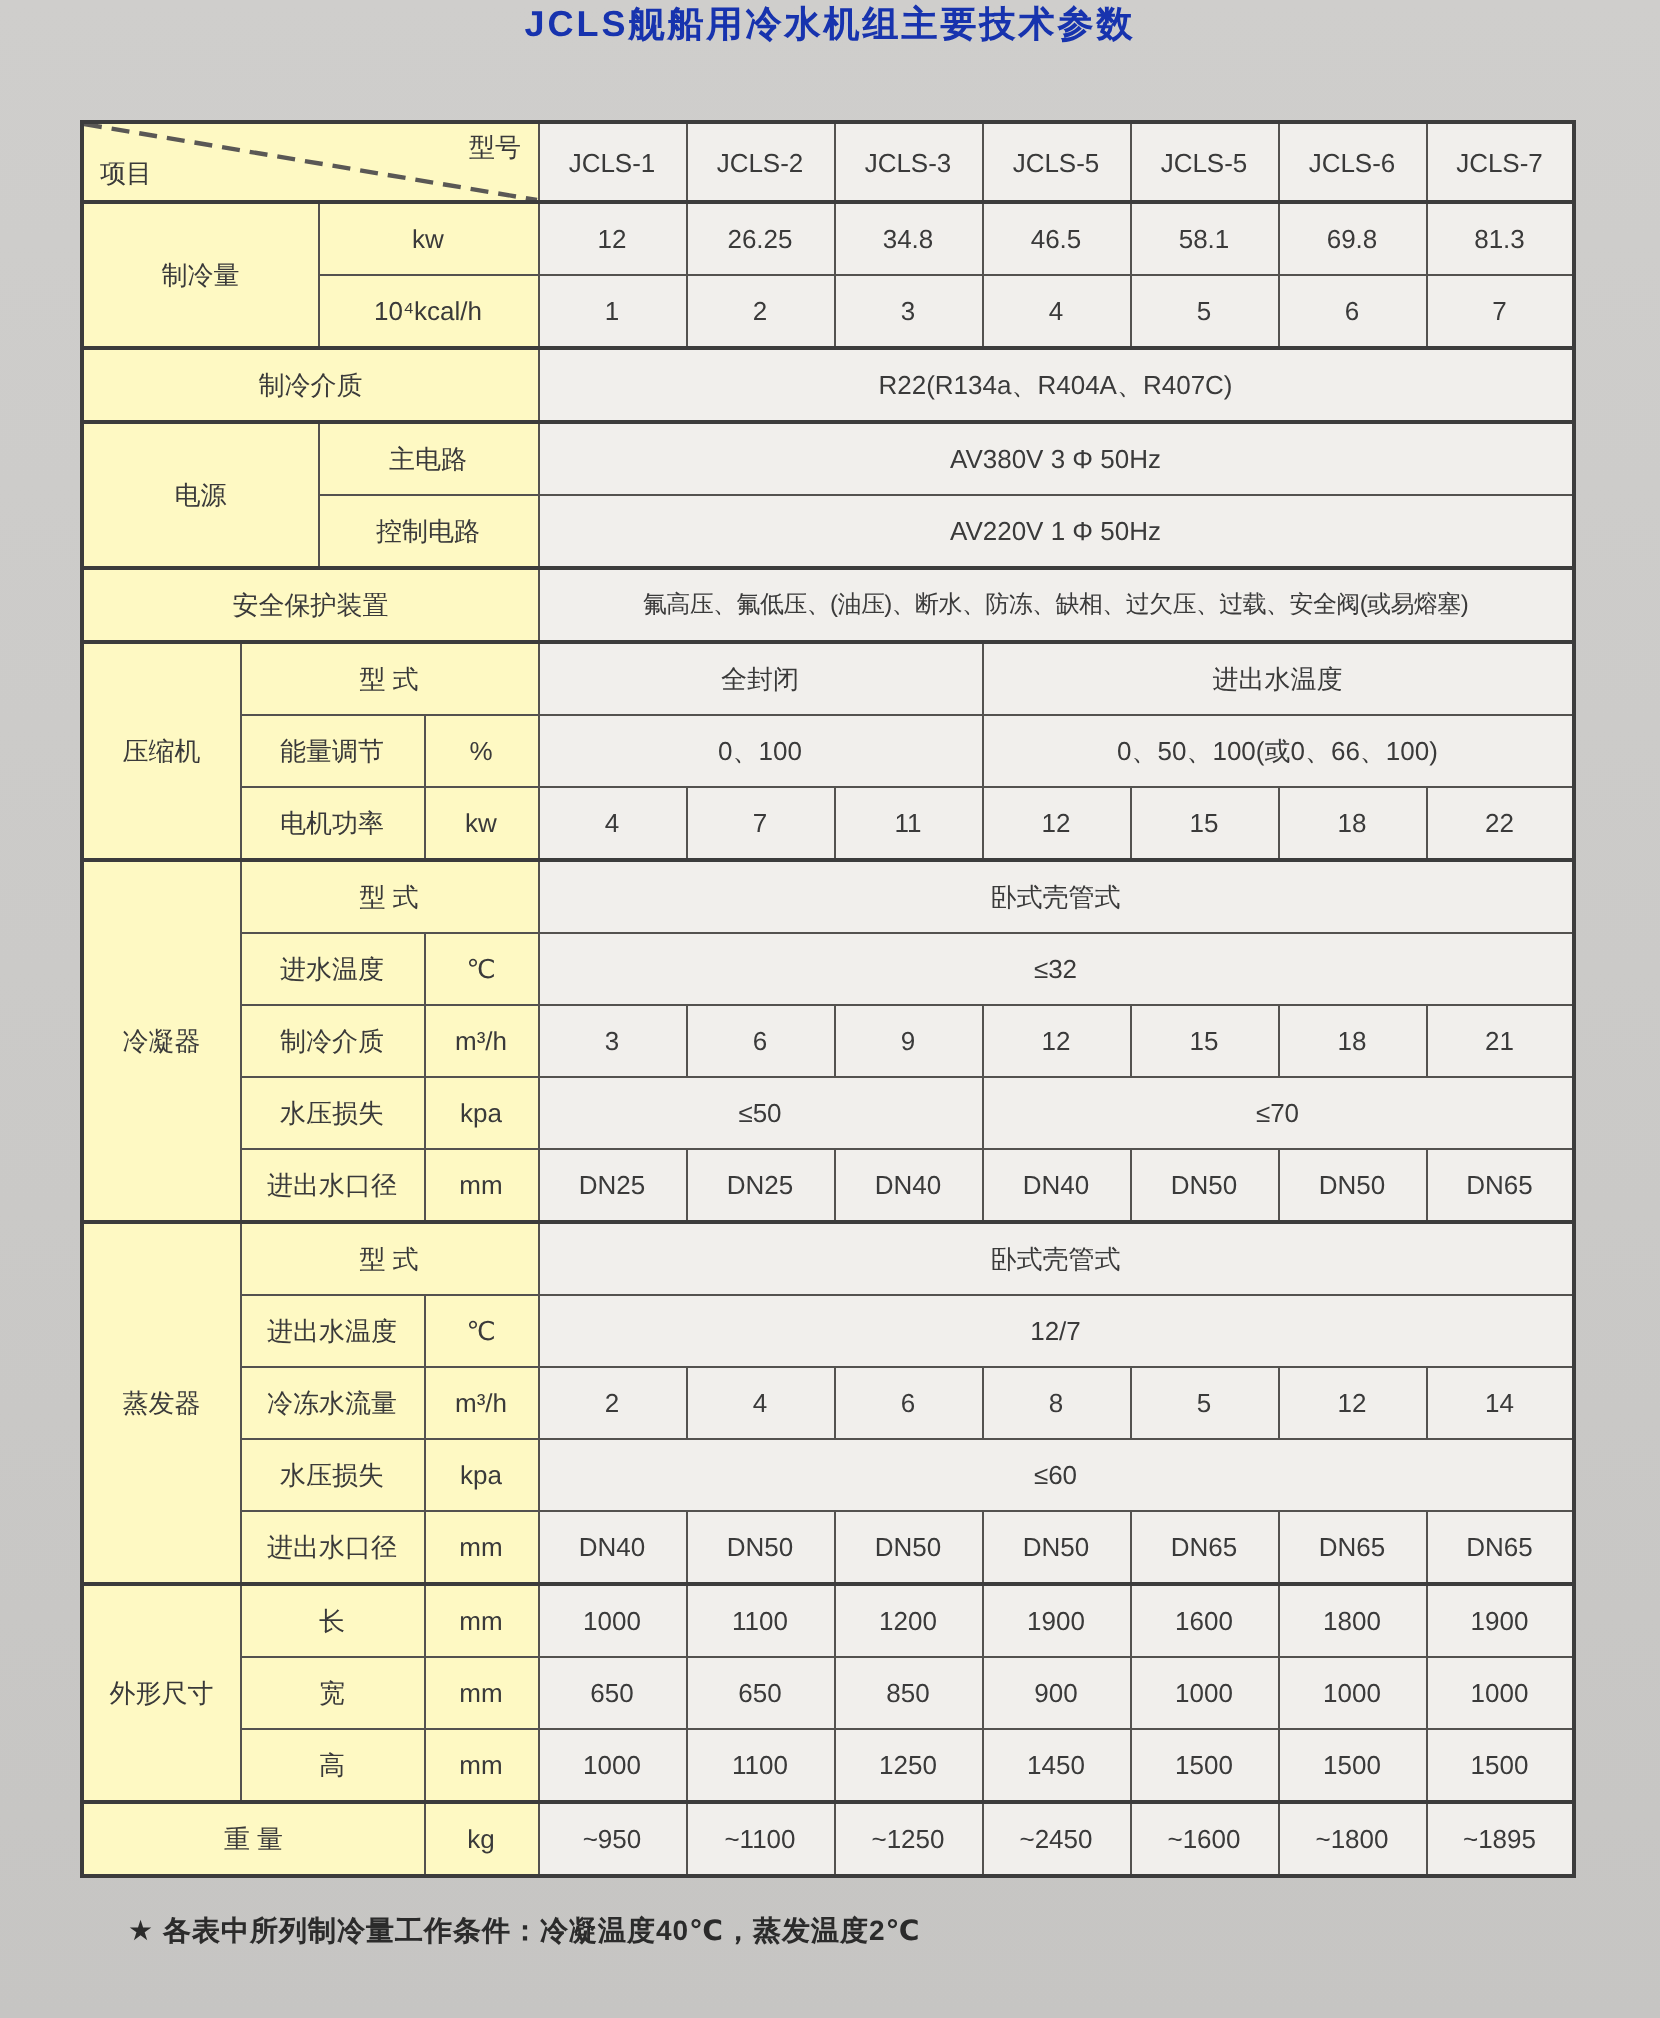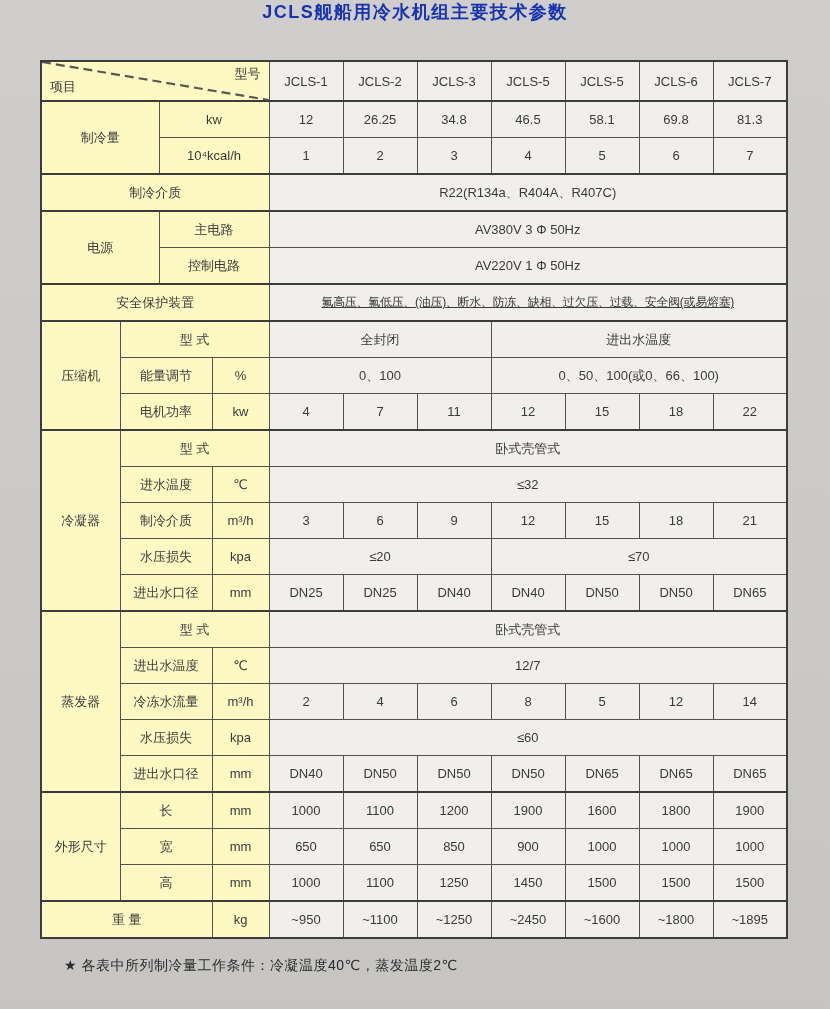--- a/index.html
+++ b/index.html
@@ -33,29 +33,29 @@
     text-align:center;
     vertical-align:middle;
     height:35px;
     padding:0 2px;
     overflow:hidden;
     white-space:nowrap;
   }
   td.lab{background:#fef9c3;}
   tr.sec td{border-top:2px solid #3c3c3c;}
   tr.hdr td{height:38px;}
-  td.small{font-size:12px;letter-spacing:-0.3px;text-decoration:underline;}
+  td.small{font-size:12px;letter-spacing:-0.3px;}
   td.diag{position:relative;padding:0;}
   td.diag svg{position:absolute;left:0;top:0;width:100%;height:100%;}
   .corner-tr{position:absolute;top:3px;right:8px;font-size:13px;color:#3a3a3a;}
   .corner-bl{position:absolute;bottom:4px;left:8px;font-size:13px;color:#3a3a3a;}
   .footnote{
     margin:18px 0 0 64px;
     font-size:14px;
-    font-weight:400;
+    font-weight:700;
     color:#2b2b2b;
     letter-spacing:0.5px;
   }
 </style>
 </head>
 <body>
 
 <div class="page">
 
   <h1 class="title">JCLS舰船用冷水机组主要技术参数</h1>
@@ -180,21 +180,21 @@
       <td>6</td>
       <td>9</td>
       <td>12</td>
       <td>15</td>
       <td>18</td>
       <td>21</td>
     </tr>
     <tr>
       <td colspan="2" class="lab">水压损失</td>
       <td class="lab">kpa</td>
-      <td colspan="3">≤20</td>
+      <td colspan="3">≤50</td>
       <td colspan="4">≤70</td>
     </tr>
     <tr>
       <td colspan="2" class="lab">进出水口径</td>
       <td class="lab">mm</td>
       <td>DN25</td>
       <td>DN25</td>
       <td>DN40</td>
       <td>DN40</td>
       <td>DN50</td>

